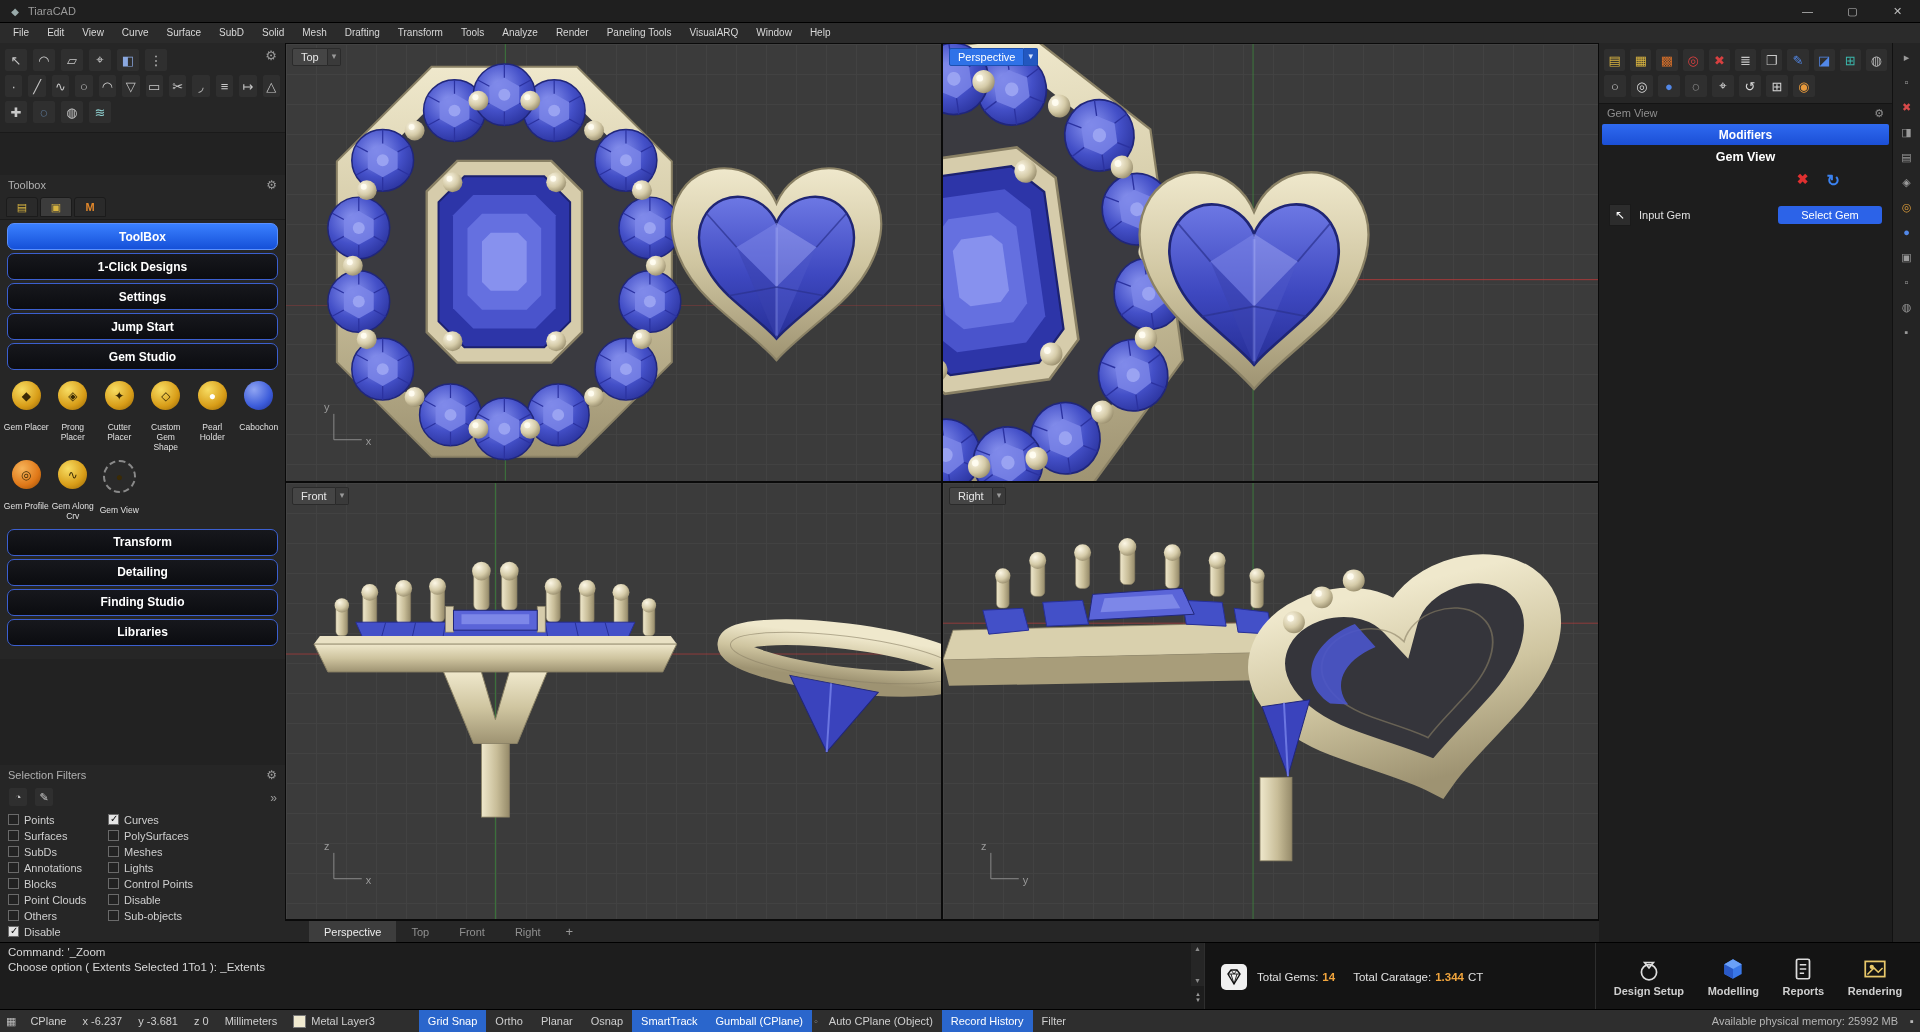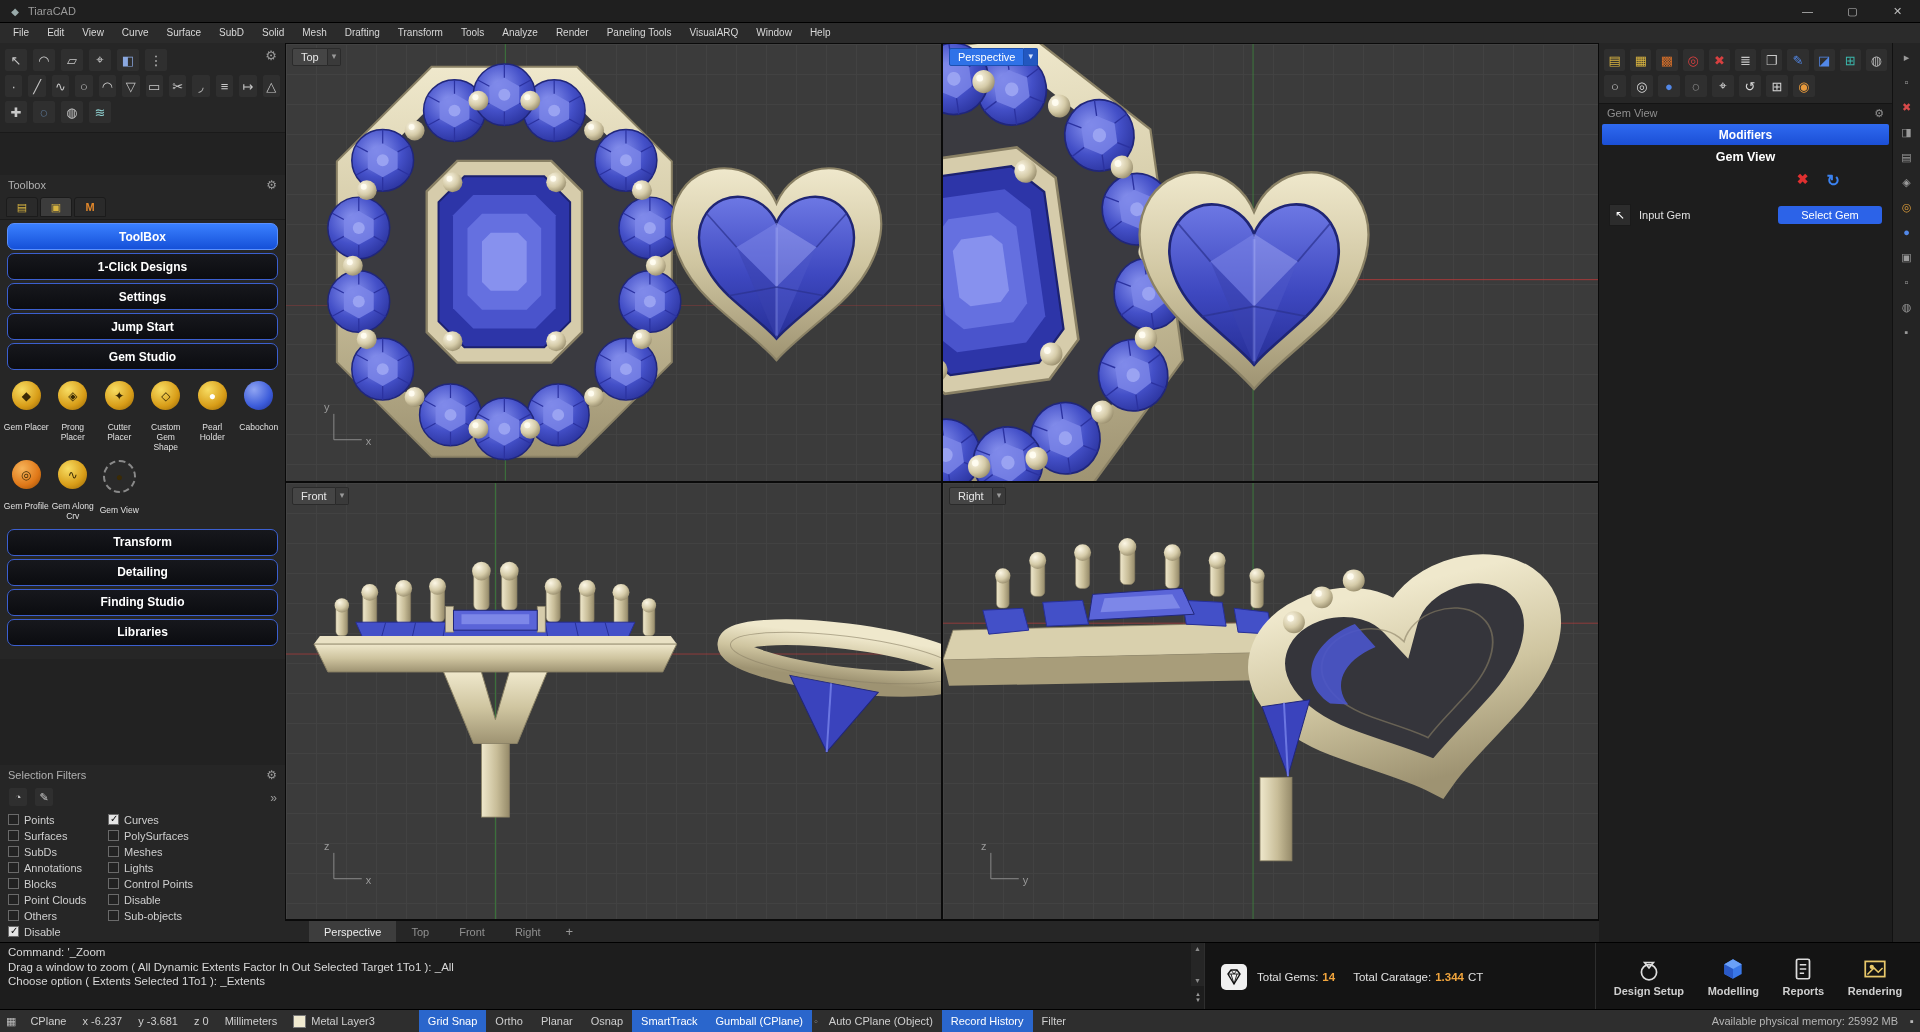--- a/index.html
+++ b/index.html
@@ -647,21 +647,20 @@
       <span class="stripico" style="color: rgb(154, 154, 154);">▫</span>
       <span class="stripico" style="color: rgb(154, 154, 154);">◍</span>
       <span class="stripico" style="color: rgb(154, 154, 154);">▪</span>
     </div>
   </div>
 
   <div class="cmd">
     <div class="cmd-left">
       <div class="cmd-history">
         <div>Command: '_Zoom</div>
-        <div>Drag a window to zoom ( All  Dynamic  Extents  Factor  In  Out  Selected  Target  1To1 ): _All</div>
         <div>Choose option ( Extents  Selected  1To1 ): _Extents</div>
       </div>
       <div class="cmd-scroll">
         <span>▲</span>
         <span>▼</span>
       </div>
       <div class="cmd-spin">
         <span>▲</span>
           <span>▼</span>
       </div>

